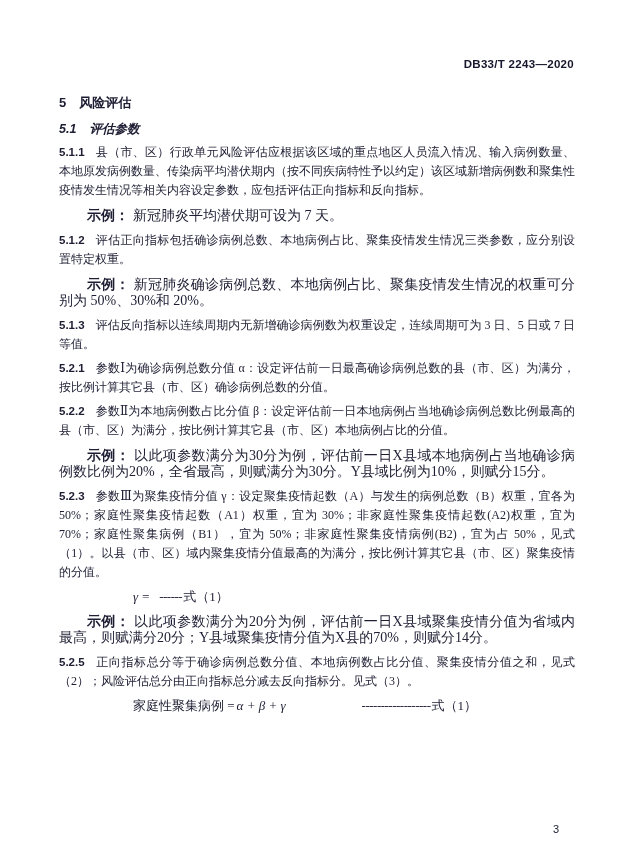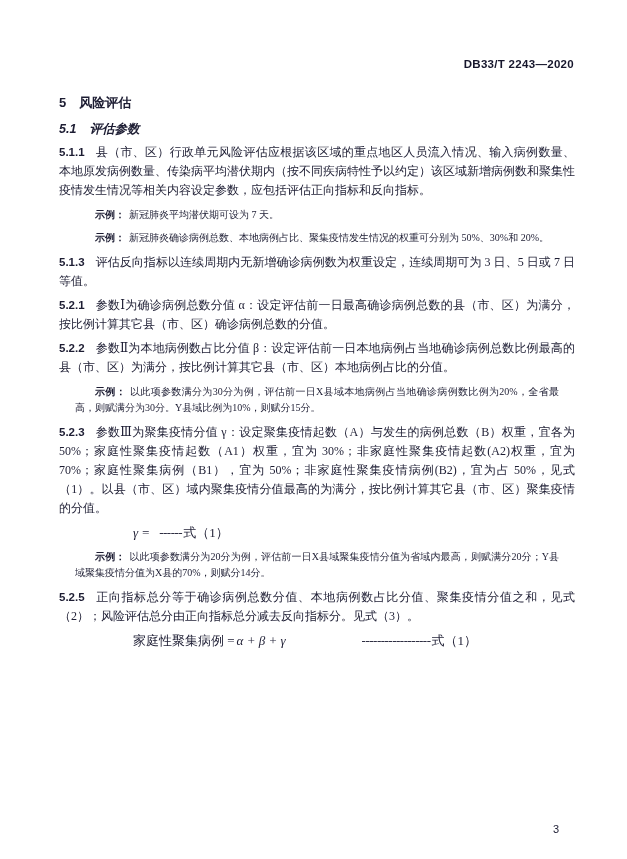--- a/index.html
+++ b/index.html
@@ -51,25 +51,25 @@
     text-align: justify;
     margin: 5px 0;
   }
   .clause .num {
     font-family: "Liberation Sans", "DejaVu Sans", sans-serif;
     font-weight: 700;
     font-size: 11.5px;
     margin-right: 11px;
   }
   .example {
-    font-size: 10px;
+    font-size: 14px;
     line-height: 16px;
     text-align: justify;
     text-indent: 2em;
-    margin: 7px 16px;
+    margin: 7px 0;
   }
   .example .label {
     font-family: "Liberation Sans", "DejaVu Sans", sans-serif;
     font-weight: 700;
     margin-right: 4px;
   }
   .formula {
     display: flex;
     align-items: baseline;
     font-size: 13px;
@@ -102,20 +102,21 @@
   <div class="content">
 
     <h1 class="chapter"><span class="h-num">5</span><span>风险评估</span></h1>
 
     <h2 class="section-h"><span class="h-num">5.1</span><span>评估参数</span></h2>
 
     <p class="clause"><span class="num">5.1.1</span><span>县（市、区）行政单元风险评估应根据该区域的重点地区人员流入情况、输入病例数量、本地原发病例数量、传染病平均潜伏期内（按不同疾病特性予以约定）该区域新增病例数和聚集性疫情发生情况等相关内容设定参数，应包括评估正向指标和反向指标。</span></p>
 
     <p class="example"><span class="label">示例：</span><span>新冠肺炎平均潜伏期可设为 7 天。</span></p>
 
+    <p class="clause"><span class="num">5.1.2</span><span>评估正向指标包括确诊病例总数、本地病例占比、聚集疫情发生情况三类参数，应分别设置特定权重。</span></p>
 
     <p class="example"><span class="label">示例：</span><span>新冠肺炎确诊病例总数、本地病例占比、聚集疫情发生情况的权重可分别为 50%、30%和 20%。</span></p>
 
     <p class="clause"><span class="num">5.1.3</span><span>评估反向指标以连续周期内无新增确诊病例数为权重设定，连续周期可为 3 日、5 日或 7 日等值。</span></p>
 
 
     <p class="clause"><span class="num">5.2.1</span><span>参数Ⅰ为确诊病例总数分值 α：设定评估前一日最高确诊病例总数的县（市、区）为满分，按比例计算其它县（市、区）确诊病例总数的分值。</span></p>
 
 
     <p class="clause"><span class="num">5.2.2</span><span>参数Ⅱ为本地病例数占比分值 β：设定评估前一日本地病例占当地确诊病例总数比例最高的县（市、区）为满分，按比例计算其它县（市、区）本地病例占比的分值。</span></p>

